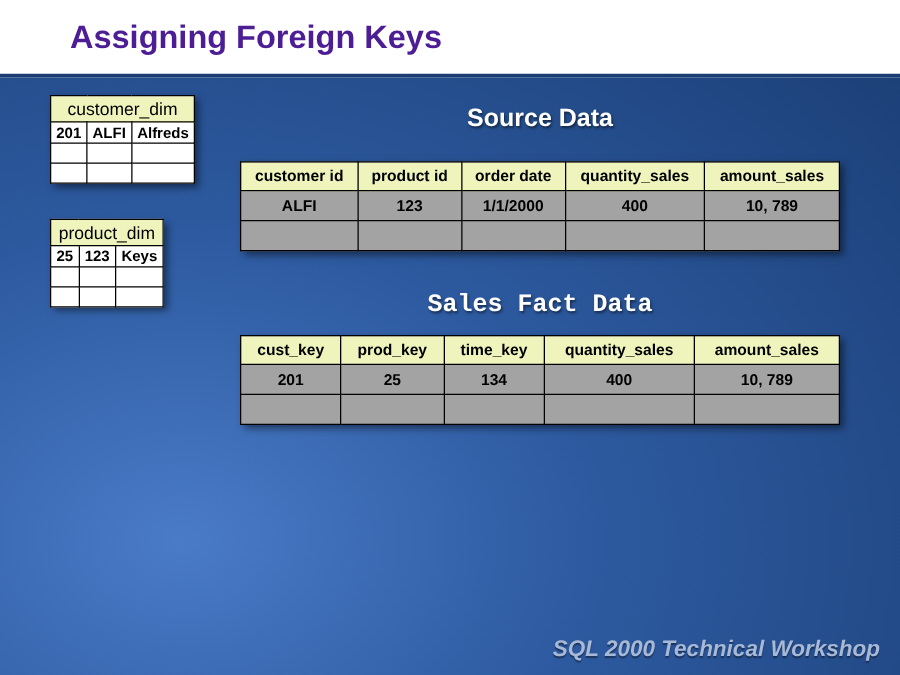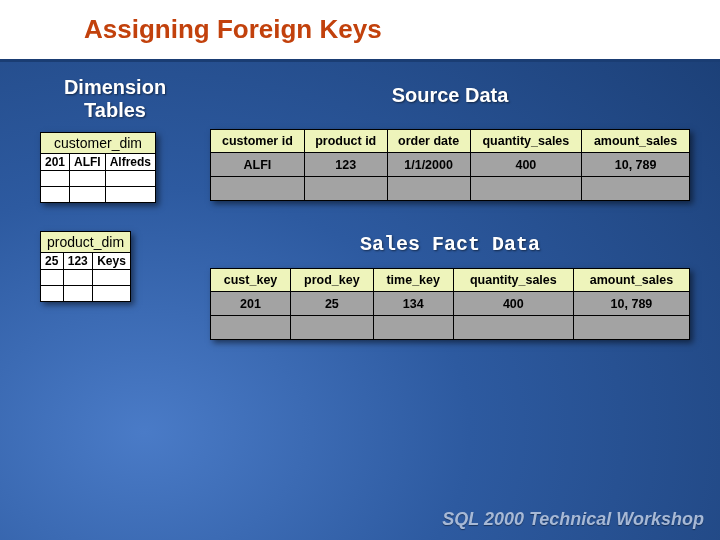--- a/index.html
+++ b/index.html
@@ -10,37 +10,36 @@
     position: relative;
     overflow: hidden;
   }
   .title-area {
     background: #fff;
     height: 62px;
     padding: 14px 0 0 56px;
     border-bottom: 3px solid #1a3d73;
   }
   .title-area h1 {
-    color: #c2410c;
+    color: #4c1d95;
     font-size: 26px;
     font-weight: bold;
-    margin-left: 28px;
   }
   .content {
     position: relative;
     padding: 14px 24px 0 40px;
   }
   .col-left {
     position: absolute;
     left: 40px; top: 14px;
     width: 160px;
   }
   .col-right {
     position: absolute;
-    left: 210px; top: 14px;
+    left: 192px; top: 14px;
     width: 480px;
   }
   .section-heading {
     color: #fff;
     font-weight: bold;
     text-align: center;
     text-shadow: 1px 1px 2px rgba(0,0,0,.5);
     margin-bottom: 10px;
   }
   .sh-left { font-size: 20px; width: 150px; }
@@ -107,21 +106,20 @@
 </head>
 <body>
 
 <div class="title-area">
   <h1>Assigning Foreign Keys</h1>
 </div>
 
 <div class="content">
 
   <div class="col-left">
-    <div class="section-heading sh-left">Dimension Tables</div>
 
     <table class="dim-table">
       <tbody>
           <tr>
             <th colspan="3">customer_dim</th>
           </tr>
       <tr>
         <td>201</td>
         <td>ALFI</td>
         <td>Alfreds</td>

